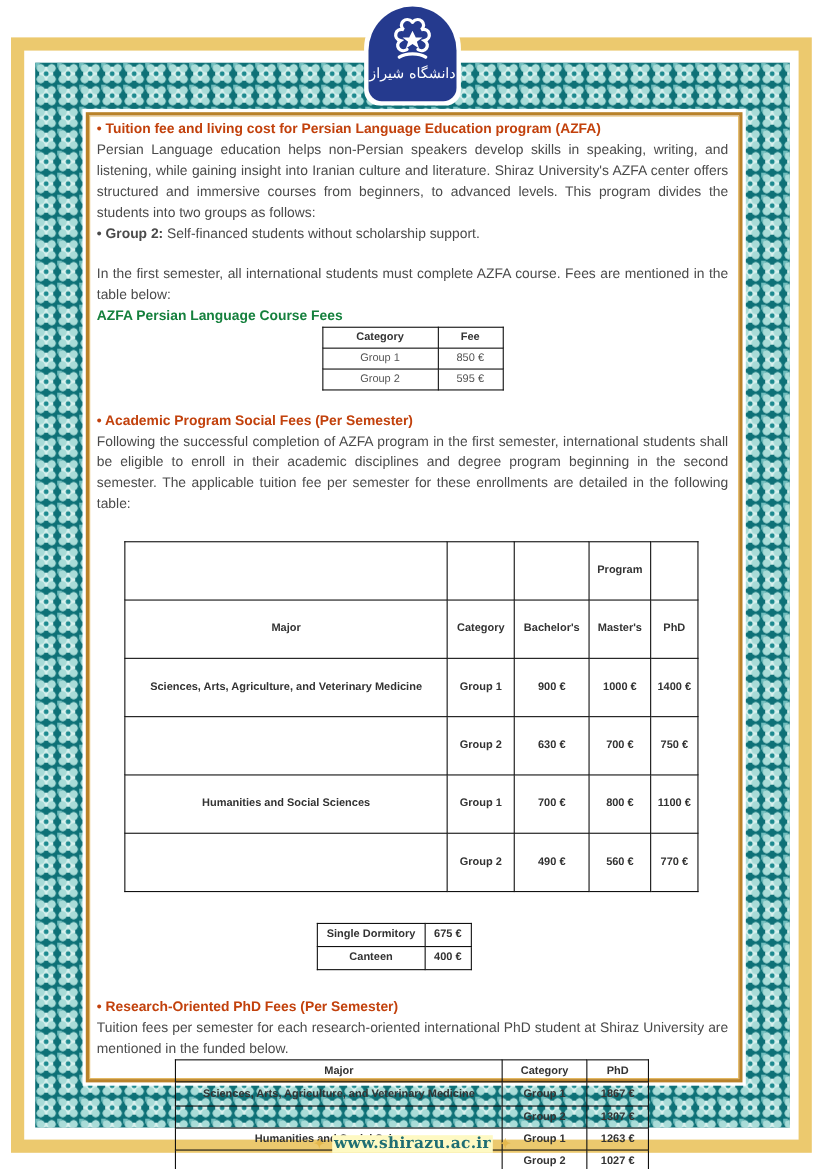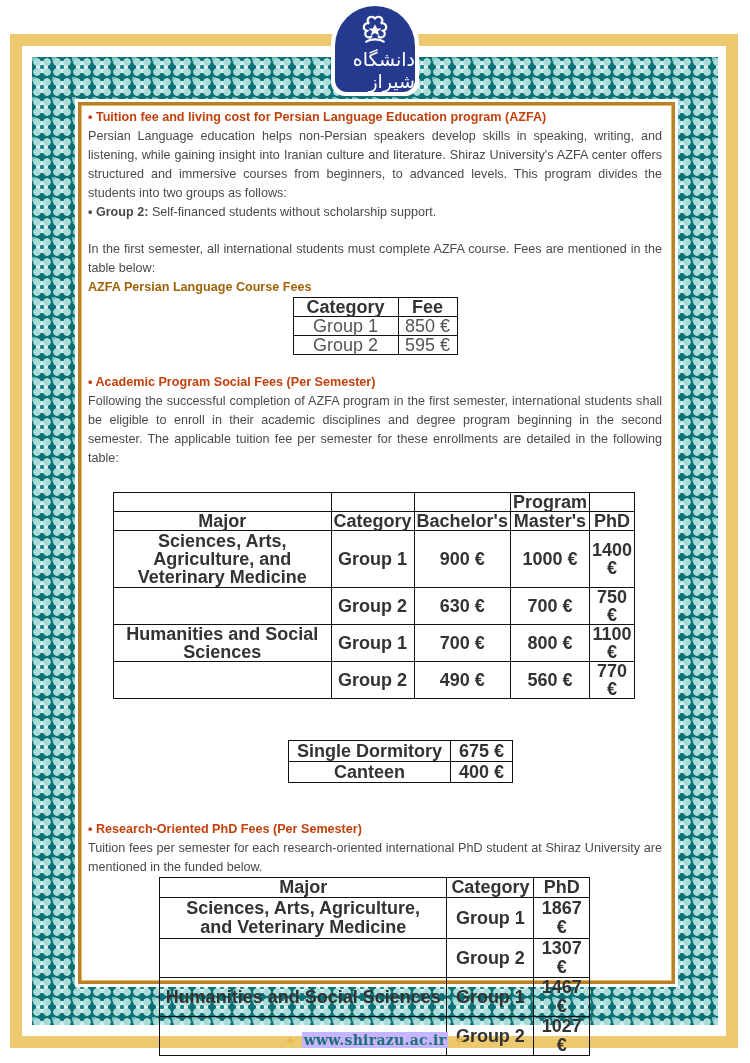--- a/index.html
+++ b/index.html
@@ -38,41 +38,41 @@
     position: absolute; left: 331px; top: 0px; width: 88px; height: 96px;
     background: #ffffff;
     border-radius: 44px 44px 14px 14px;
   }
   .logo-inner {
     position: absolute; left: 4px; top: 6px; width: 80px; height: 86px;
     background: #253a8e; border-radius: 40px 40px 12px 12px;
     display: flex; flex-direction: column; align-items: center; justify-content: flex-start;
   }
   .logo-tree { margin-top: 8px; width: 52px; height: 44px; }
-  .logo-text { color: #fff; font-size: 19px; font-family: "DejaVu Sans", sans-serif; margin-top: 2px; direction: rtl; }
+  .logo-text { color: #fff; font-size: 13px; font-family: "DejaVu Sans", sans-serif; margin-top: 2px; direction: rtl; }
 
   .content {
     position: absolute; left: 88px; top: 108px; width: 574px;
     color: #4a4a4a; font-size: 12.6px; line-height: 19px;
   }
   .content p { margin: 0; text-align: justify; }
   .heading { font-weight: bold; color: #c2410c; }
   .bullet::before { content: "• "; font-weight: bold; }
   .gap { height: 18px; }
-  .tbl-title { text-align: center; font-weight: bold; color: #a16207; margin-top: 0; }
+  .tbl-title { text-align: center; font-weight: bold; color: #15803d; margin-top: 0; }
   table { border-collapse: collapse; color: #333; }
-  td, th { border: 1px solid #111; padding: 0 4px; text-align: center; font-size: 18px; line-height: 18px; }
+  td, th { border: 1px solid #111; padding: 0 4px; text-align: center; font-size: 10px; line-height: 18px; }
   th { font-weight: bold; }
   .azfa-table { margin: 0 auto; }
   .azfa-table td { font-weight: normal; color: #555; }
   .azfa-table td.c1 { width: 96px; }
   .azfa-table td.c2 { width: 50px; }
   .acad-table { margin: 24px 0 0 25px; width: 522px; }
-  .acad-table td { font-weight: bold; padding: 0 2px; }
-  .acc-table { margin: 17px auto; position: relative; left: 0; }
+  .acad-table td { font-weight: bold; padding: 17px 2px; }
+  .acc-table { margin: 4px auto; position: relative; left: 0; }
   .acc-table td { font-weight: bold; padding: 0 8px; line-height: 20px; }
   .phd-table { margin: 0 0 0 71px; width: 431px; }
   .phd-table td { font-weight: bold; line-height: 19px; }
   .footer-url {
     position: absolute; left: 0; top: 1032px; width: 750px; text-align: center;
     font-family: "DejaVu Serif", serif; font-weight: bold; font-size: 14px; color: #1f6e73;
     letter-spacing: 0.3px;
   }
   .footer-url .spark { color: #e5b94e; font-size: 12px; margin: 0 6px; }
 </style>
@@ -215,26 +215,26 @@
       <td>1867 €</td>
     </tr>
     <tr>
       <td></td>
       <td>Group 2</td>
       <td>1307 €</td>
     </tr>
     <tr>
       <td>Humanities and Social Sciences</td>
       <td>Group 1</td>
-      <td>1467 €</td>
+      <td>1263 €</td>
     </tr>
     <tr>
       <td></td>
       <td>Group 2</td>
       <td>1027 €</td>
     </tr>
   </tbody>
     </table>
 </div>
 
 <div class="footer-url">
-  <span class="spark">✦</span><a style="color:inherit;text-decoration:none;background:#c4b5fd;padding:0 2px">www.shirazu.ac.ir</a><span class="spark">✦</span>
+  <span class="spark">✦</span><a style="color:inherit;text-decoration:none;background:#fef9c3;padding:0 2px">www.shirazu.ac.ir</a><span class="spark">✦</span>
 </div>
 
 </body></html>

